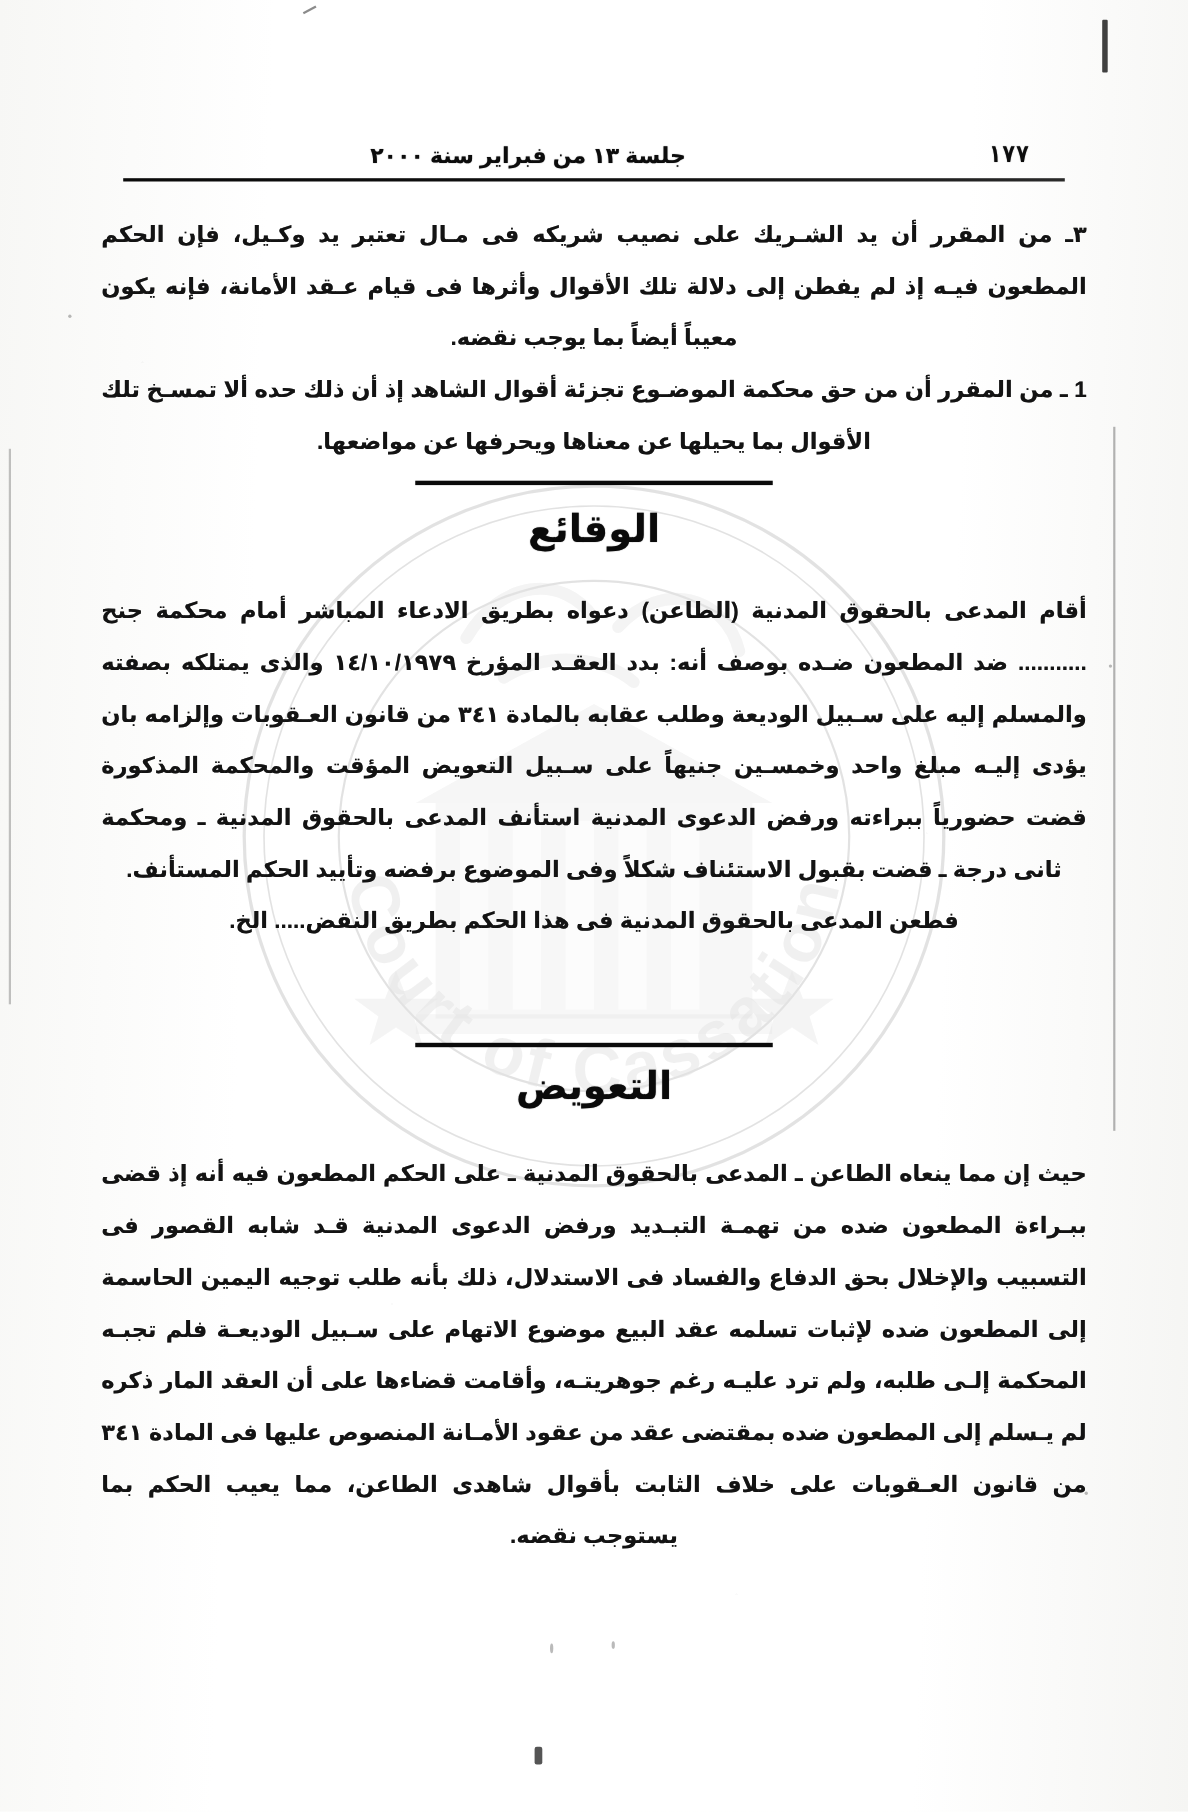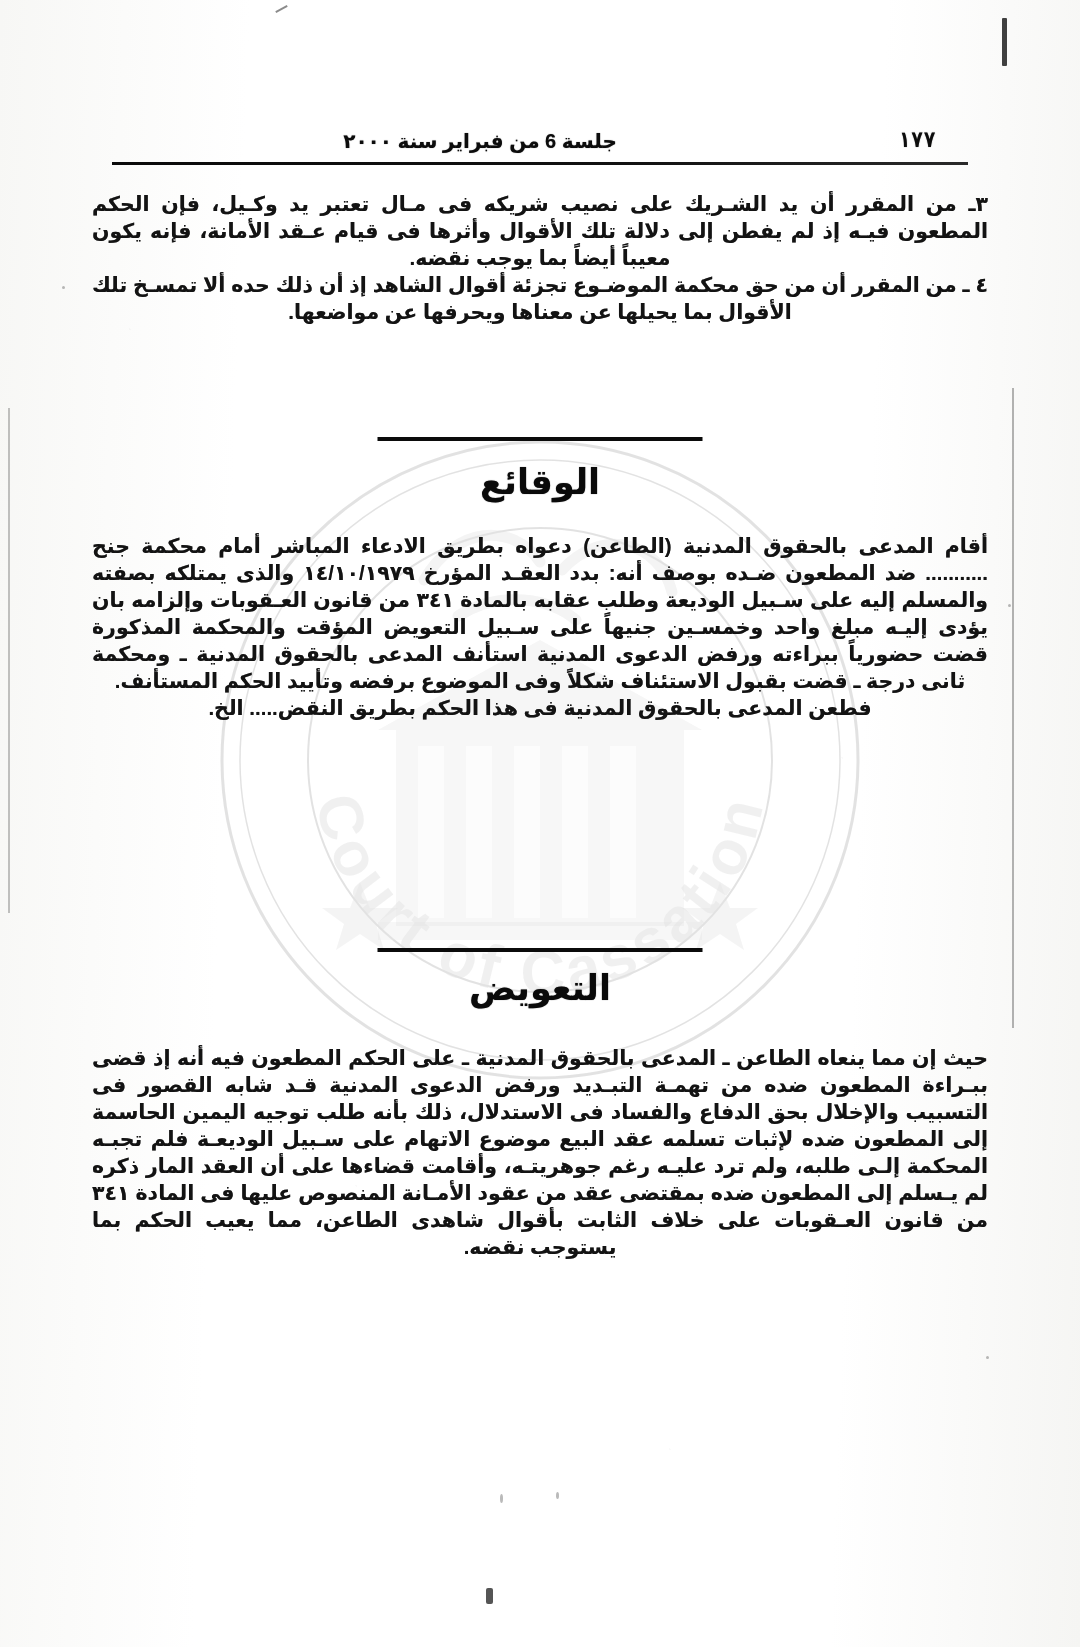--- a/index.html
+++ b/index.html
@@ -125,21 +125,21 @@
 
   
   .body-block {
     position: absolute;
     left: 92px;
     right: 92px;
     direction: rtl;
     text-align: justify;
     text-align-last: center;
     font-size: 20.5px;
-    line-height: 27px;
+    line-height: 47px;
     font-weight: bold;
     color: #131313;
     text-shadow: 0 0 .6px rgba(0,0,0,.5);
   }
   .body-block p { margin: 0; }
   .body-block p + p { margin-top: 0; }
 
   .numbered p {
     text-align: justify;
     text-align-last: center;
@@ -226,27 +226,27 @@
   <div class="speck" style="left:62px;  top:286px; width:3px; height:3px;"></div>
   <div class="speck" style="left:1008px;top:604px; width:3px; height:3px;"></div>
   <div class="speck" style="left:986px; top:1356px;width:3px; height:3px;"></div>
   <div class="speck" style="left:500px; top:1494px;width:3px; height:9px;"></div>
   <div class="speck" style="left:556px; top:1492px;width:3px; height:7px;"></div>
 
   <div class="content">
 
     <div class="page-header">
       <div class="page-number">١٧٧</div>
-      <div class="header-title">جلسة 6 من فبراير سنة ٢٠٠٠</div>
+      <div class="header-title">جلسة ١٣ من فبراير سنة ٢٠٠٠</div>
     </div>
     <div class="header-rule"></div>
 
     <div class="body-block numbered" id="para-3-4">
       <p>٣ـ من المقرر أن يد الشـريك على نصيب شريكه فى مـال تعتبر يد وكـيل، فإن الحكم المطعون فيـه إذ لم يفطن إلى دلالة تلك الأقوال وأثرها فى قيام عـقد الأمانة، فإنه يكون معيباً أيضاً بما يوجب نقضه.</p>
-      <p>٤ ـ من المقرر أن من حق محكمة الموضـوع تجزئة أقوال الشاهد إذ أن ذلك حده ألا تمسـخ تلك الأقوال بما يحيلها عن معناها ويحرفها عن مواضعها.</p>
+      <p>1 ـ من المقرر أن من حق محكمة الموضـوع تجزئة أقوال الشاهد إذ أن ذلك حده ألا تمسـخ تلك الأقوال بما يحيلها عن معناها ويحرفها عن مواضعها.</p>
     </div>
 
     <div class="section-rule" id="rule-facts"></div>
     <div class="section-heading" id="heading-facts">الوقائع</div>
 
     <div class="body-block" id="facts-body">
       <p>أقام المدعى بالحقوق المدنية (الطاعن) دعواه بطريق الادعاء المباشر أمام محكمة جنح ........... ضد المطعون ضـده بوصف أنه: بدد العقـد المؤرخ ١٤/١٠/١٩٧٩ والذى يمتلكه بصفته والمسلم إليه على سـبيل الوديعة وطلب عقابه بالمادة ٣٤١ من قانون العـقوبات وإلزامه بان يؤدى إليـه مبلغ واحد وخمسـين جنيهاً على سـبيل التعويض المؤقت والمحكمة المذكورة قضت حضورياً ببراءته ورفض الدعوى المدنية استأنف المدعى بالحقوق المدنية ـ ومحكمة ثانى درجة ـ قضت بقبول الاستئناف شكلاً وفى الموضوع برفضه وتأييد الحكم المستأنف.</p>
       <p class="facts-close" style="text-align-last:center;">فطعن المدعى بالحقوق المدنية فى هذا الحكم بطريق النقض..... الخ.</p>
     </div>
 

